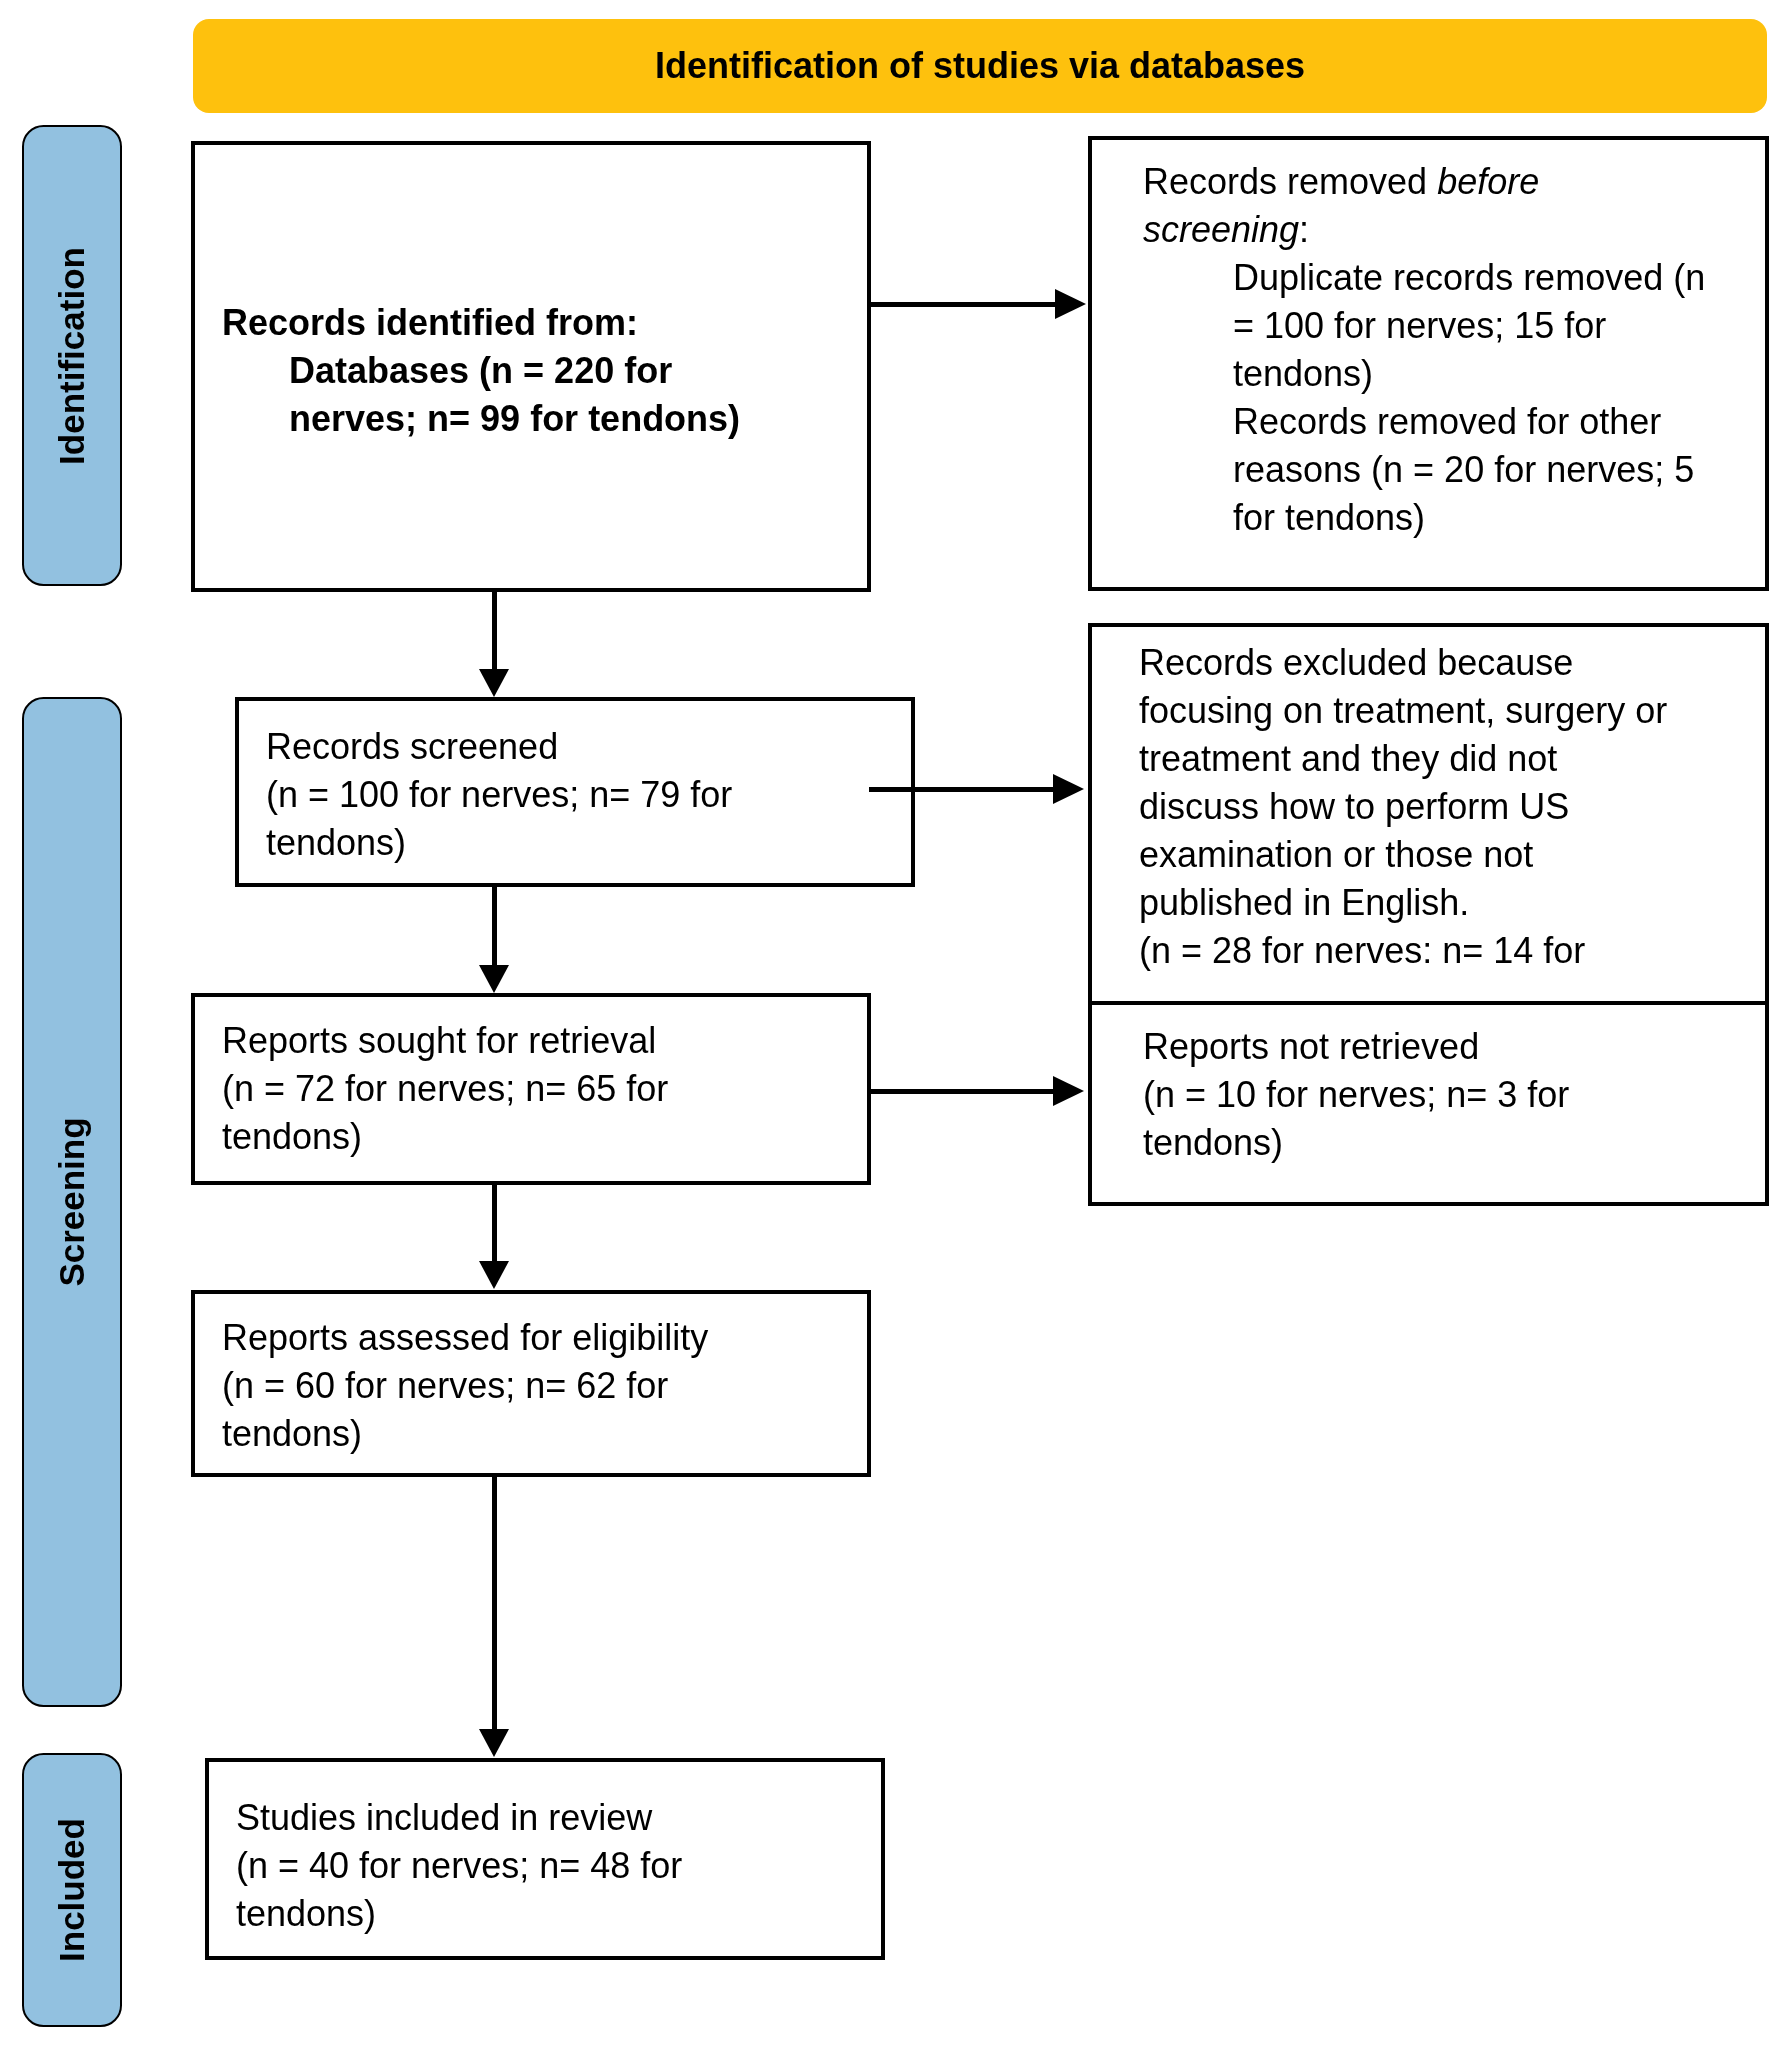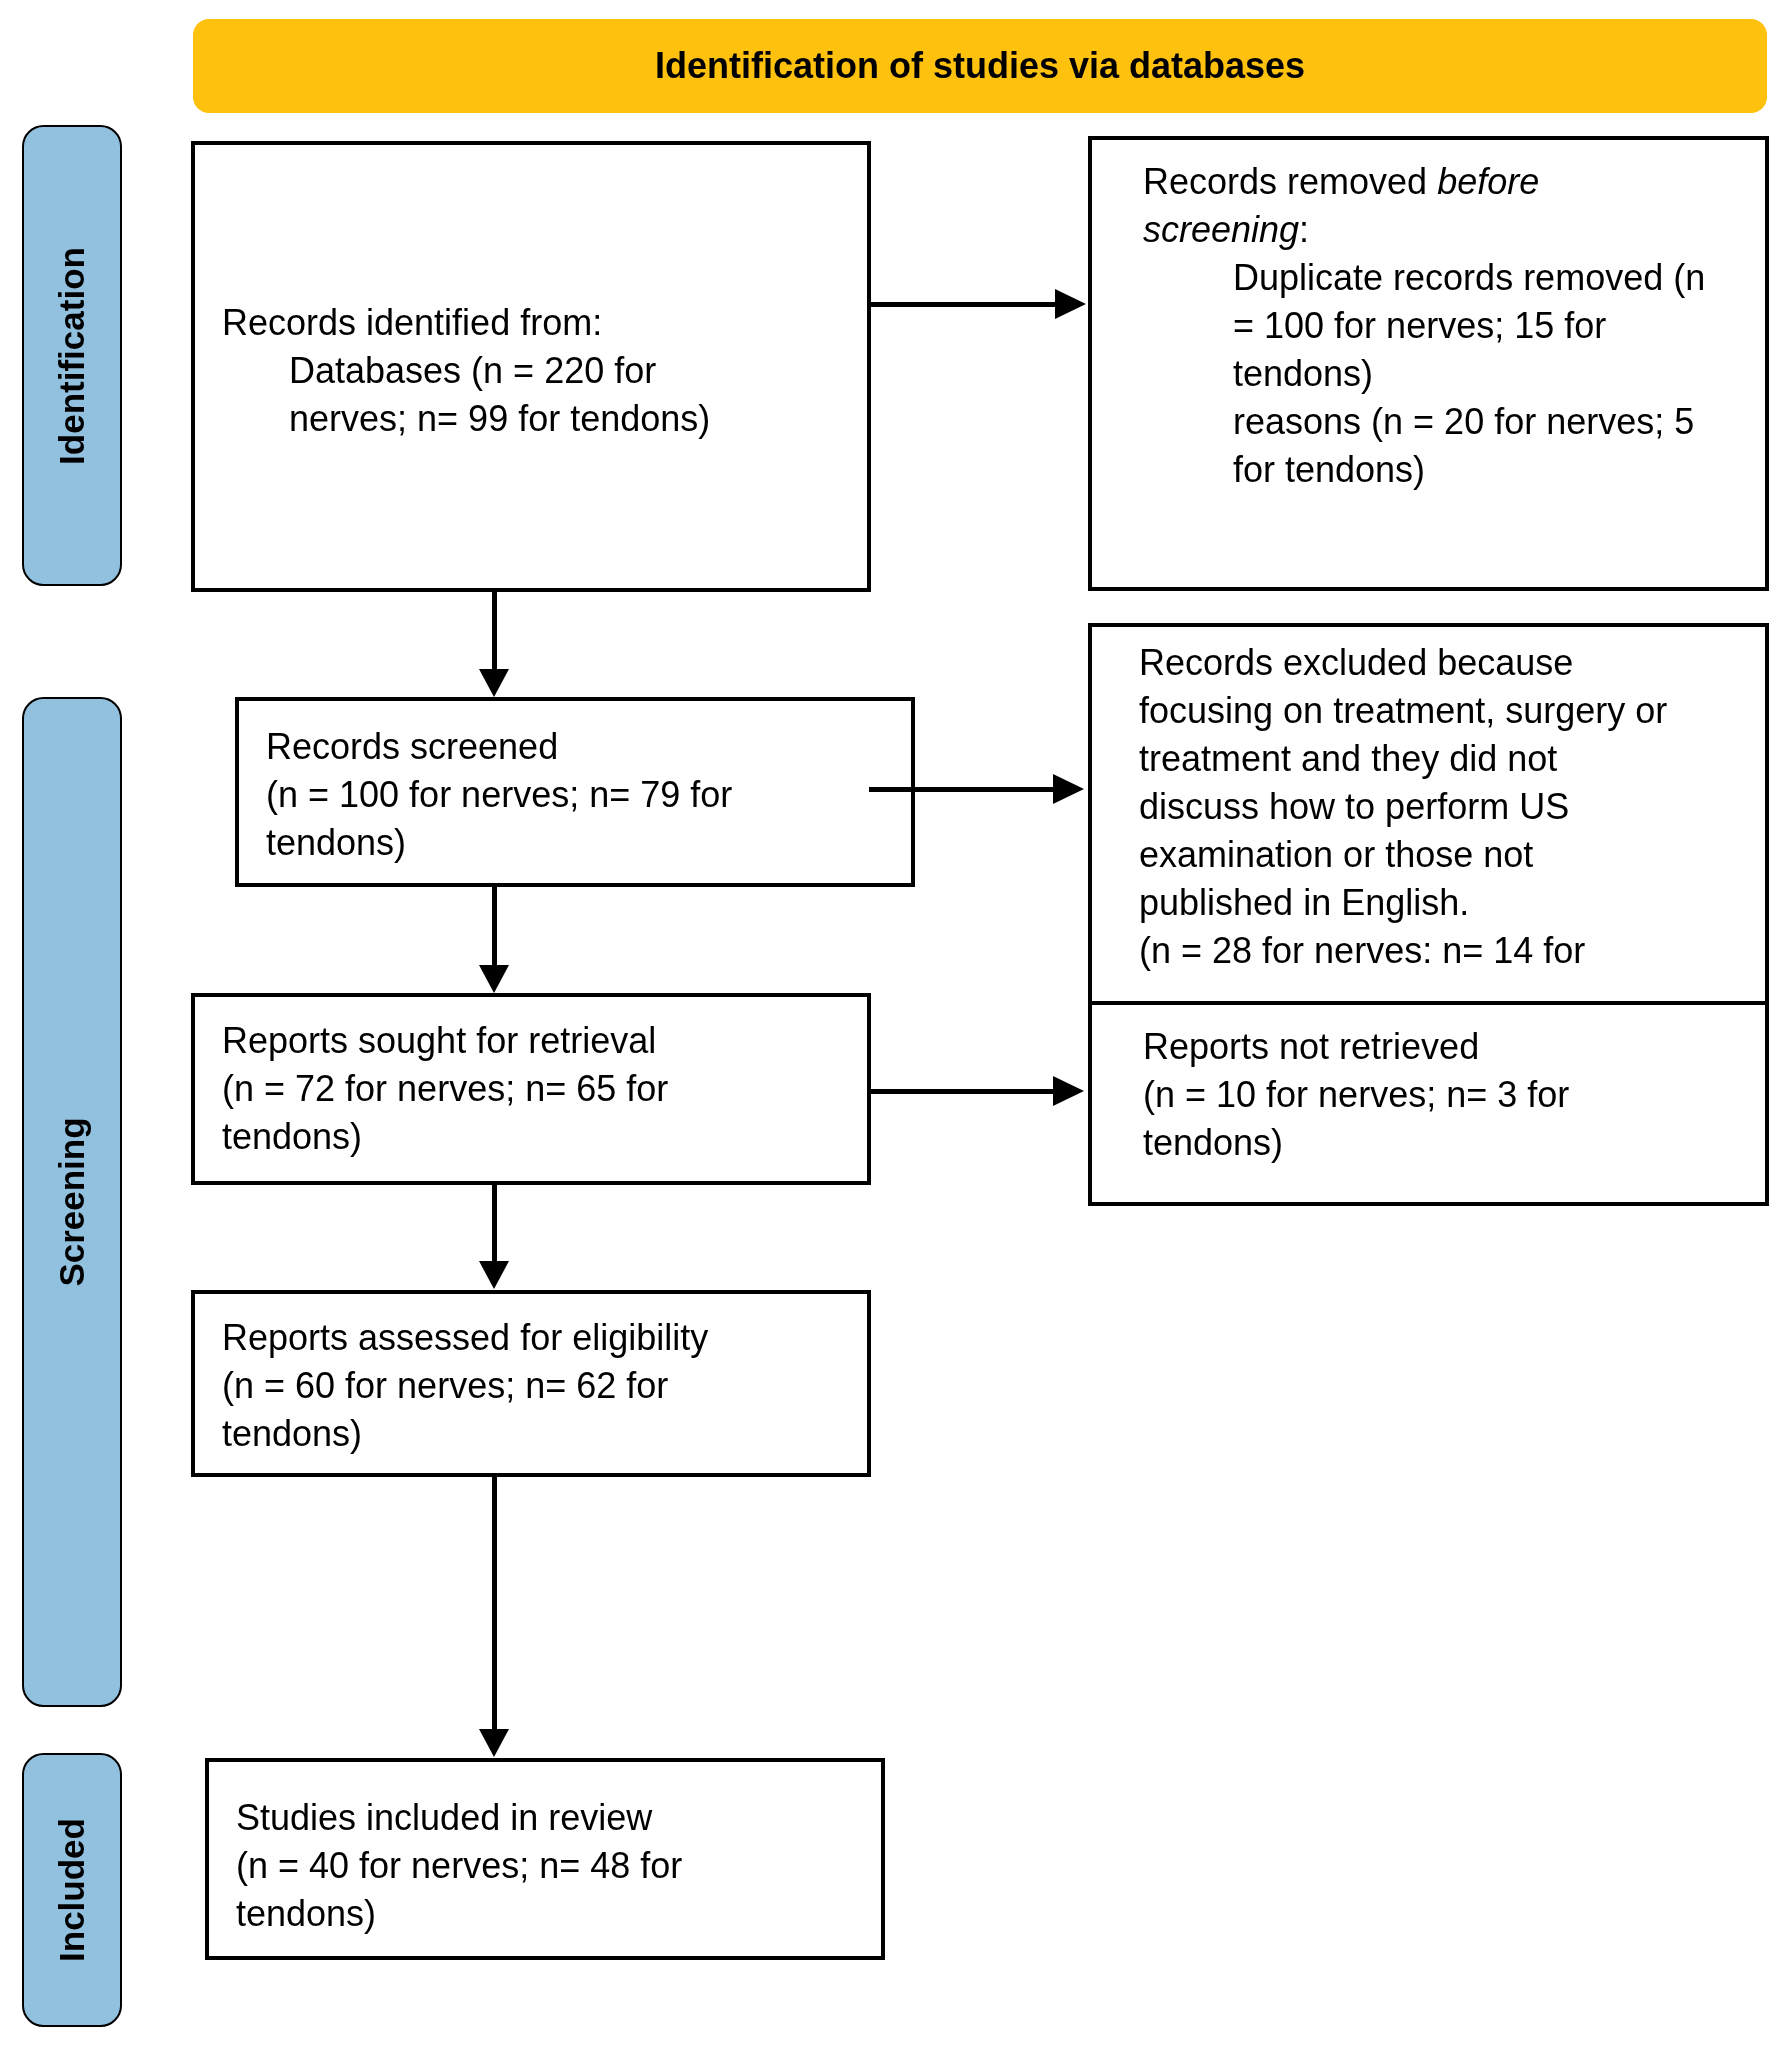--- a/index.html
+++ b/index.html
@@ -56,21 +56,21 @@
 <div class="abs stage" style="top:125px;height:461px;">
   <span>Identification</span>
 </div>
 <div class="abs stage" style="top:697px;height:1010px;">
   <span>Screening</span>
 </div>
 <div class="abs stage" style="top:1753px;height:274px;">
   <span>Included</span>
 </div>
 
-<div class="abs box" style="left:191px;top:141px;width:680px;height:451px;padding:154px 13.5px 0 27px;">
+<div class="abs box" style="left:191px;top:141px;width:680px;height:451px;padding:154px 13.5px 0 27px;font-weight:bold;">
   <div>Records identified from:</div>
   <div class="indent">Databases (n = 220 for</div>
   <div class="indent">nerves; n= 99 for tendons)</div>
 </div>
 
 <div class="abs box" style="left:191px;top:697px;width:680px;height:190px;padding:21.5px 13.5px 0 27px;margin-left:44px;">
   <div>Records screened</div>
   <div>(n = 100 for nerves; n= 79 for</div>
   <div>tendons)</div>
 </div>
@@ -92,20 +92,21 @@
   <div>(n = 40 for nerves; n= 48 for</div>
   <div>tendons)</div>
 </div>
 
 <div class="abs box rbox" style="left:1088px;top:136px;width:681px;height:455px;padding:17.5px 10px 0 51px;">
   <div><span>Records removed </span><em>before</em></div>
   <div><em>screening</em><span>:</span></div>
   <div class="indent">Duplicate records removed (n</div>
   <div class="indent">= 100 for nerves; 15 for</div>
   <div class="indent">tendons)</div>
+  <div class="indent">Records removed for other</div>
   <div class="indent">reasons (n = 20 for nerves; 5</div>
   <div class="indent">for tendons)</div>
 </div>
 
 <div class="abs box rbox" style="left:1088px;top:623px;width:681px;height:451px;padding:12px 6.7px 0 47px;">
   <div>Records excluded because</div>
   <div>focusing on treatment, surgery or</div>
   <div>treatment and they did not</div>
   <div>discuss how to perform US</div>
   <div>examination or those not</div>

